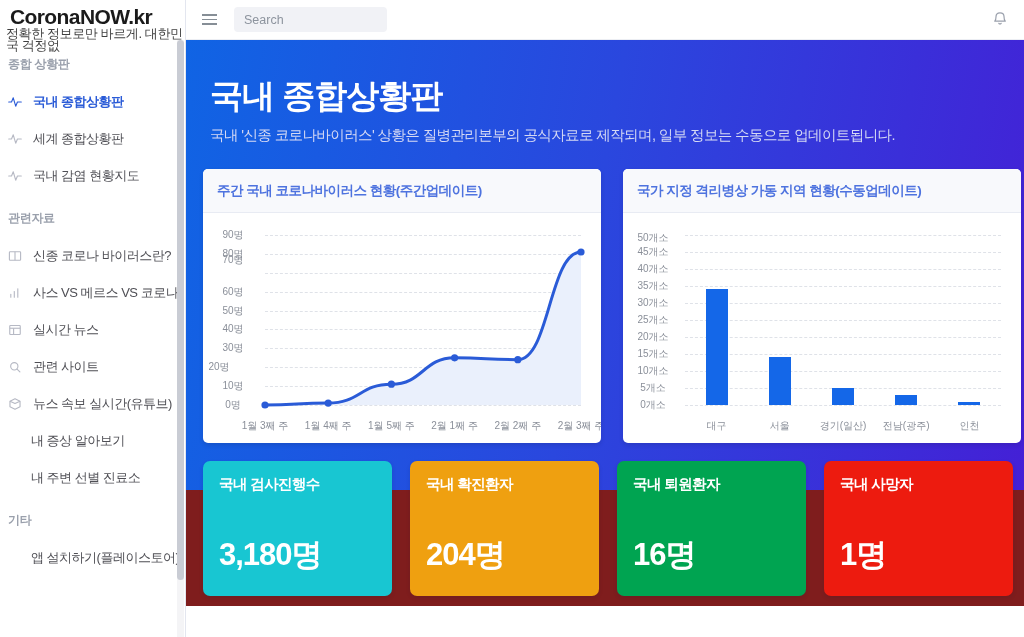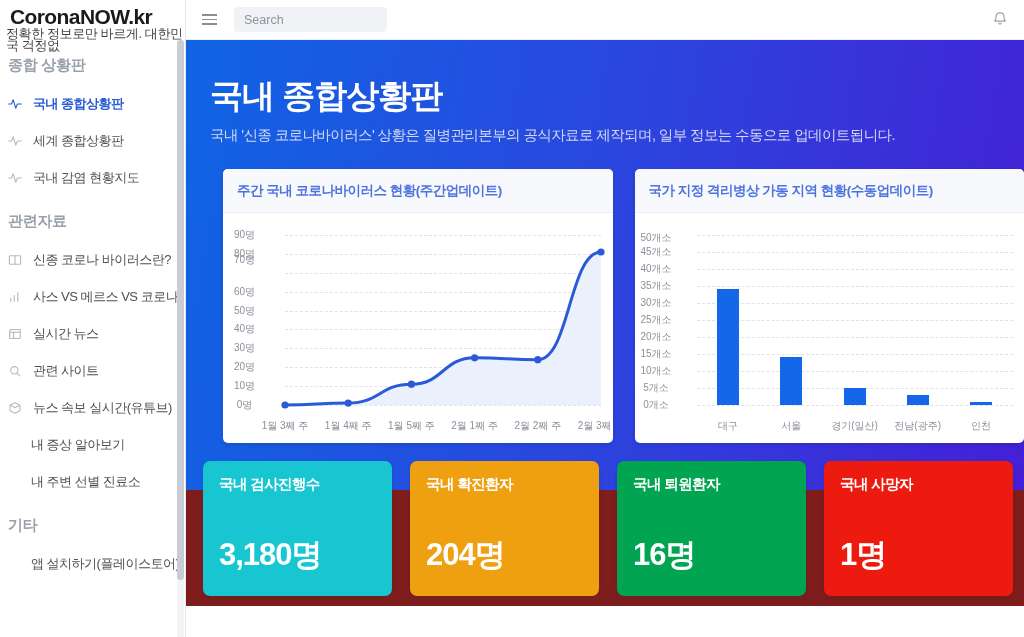--- a/index.html
+++ b/index.html
@@ -29,21 +29,21 @@
     padding-left: 4px;
   }
   .brand-sub {
     font-size: 13px; color: #3f3f3f; line-height: 12px;
     letter-spacing: -0.4px;
   }
   .nav-scroll {
     position: absolute; top: 40px; left: 0; right: 0; bottom: 0;
   }
   .nav-section-label {
-    font-size: 15px; color: #9aa0ac; font-weight: bold;
+    font-size: 12px; color: #9aa0ac; font-weight: bold;
     padding: 16px 0 10px 8px; letter-spacing: -0.3px;
   }
   .nav-item {
     display: flex; align-items: center;
     height: 37px;
     padding-left: 8px;
     font-size: 13px; color: #4f4f55;
     letter-spacing: -0.5px;
     cursor: pointer;
   }
@@ -115,21 +115,20 @@
   .hero-sub {
     color: #d5d9f4; font-size: 14.5px; margin-top: 10px;
     letter-spacing: -0.6px;
   }
 
   
   .cards-row {
     position: relative;
     display: flex; gap: 22px;
     padding: 24px 0 3px 17px;
-    margin-left: 20px;
   }
   .chart-card {
     width: 398px; background: #ffffff;
     border-radius: 5px;
     box-shadow: 0 2px 4px rgba(20,25,60,.16);
     overflow: hidden;
   }
   .chart-card-head {
     background: #f8f9fc;
     border-bottom: 1px solid #e8ebf3;
@@ -301,21 +300,21 @@
             <div class="chart-card-head">
               <div class="chart-card-title">주간 국내 코로나바이러스 현황(주간업데이트)</div>
             </div>
             <div class="chart-card-body">
               <div class="plot-wrap">
                 <div class="gridline" style="left: 56px; width: 316px; top: 178px;"></div>
                 <div class="axis-label ylabel" style="top: 178px; width: 48px; right: 334px;">0명</div>
                 <div class="gridline" style="left: 56px; width: 316px; top: 159.111px;"></div>
                 <div class="axis-label ylabel" style="top: 159.111px; width: 48px; right: 334px;">10명</div>
                 <div class="gridline" style="left: 56px; width: 316px; top: 140.222px;"></div>
-                <div class="axis-label ylabel" style="top: 140.222px; width: 48px; right: 334px;">20명</div>
+                <div class="axis-label ylabel" style="top: 140.222px; width: 48px; right: 348px;">20명</div>
                 <div class="gridline" style="left: 56px; width: 316px; top: 121.333px;"></div>
                 <div class="axis-label ylabel" style="top: 121.333px; width: 48px; right: 334px;">30명</div>
                 <div class="gridline" style="left: 56px; width: 316px; top: 102.444px;"></div>
                 <div class="axis-label ylabel" style="top: 102.444px; width: 48px; right: 334px;">40명</div>
                 <div class="gridline" style="left: 56px; width: 316px; top: 83.5556px;"></div>
                 <div class="axis-label ylabel" style="top: 83.5556px; width: 48px; right: 334px;">50명</div>
                 <div class="gridline" style="left: 56px; width: 316px; top: 64.6667px;"></div>
                 <div class="axis-label ylabel" style="top: 64.6667px; width: 48px; right: 334px;">60명</div>
                 <div class="gridline" style="left: 56px; width: 316px; top: 45.7778px;"></div>
                 <div class="axis-label ylabel" style="top: 33px; width: 48px; right: 334px;">70명</div>

